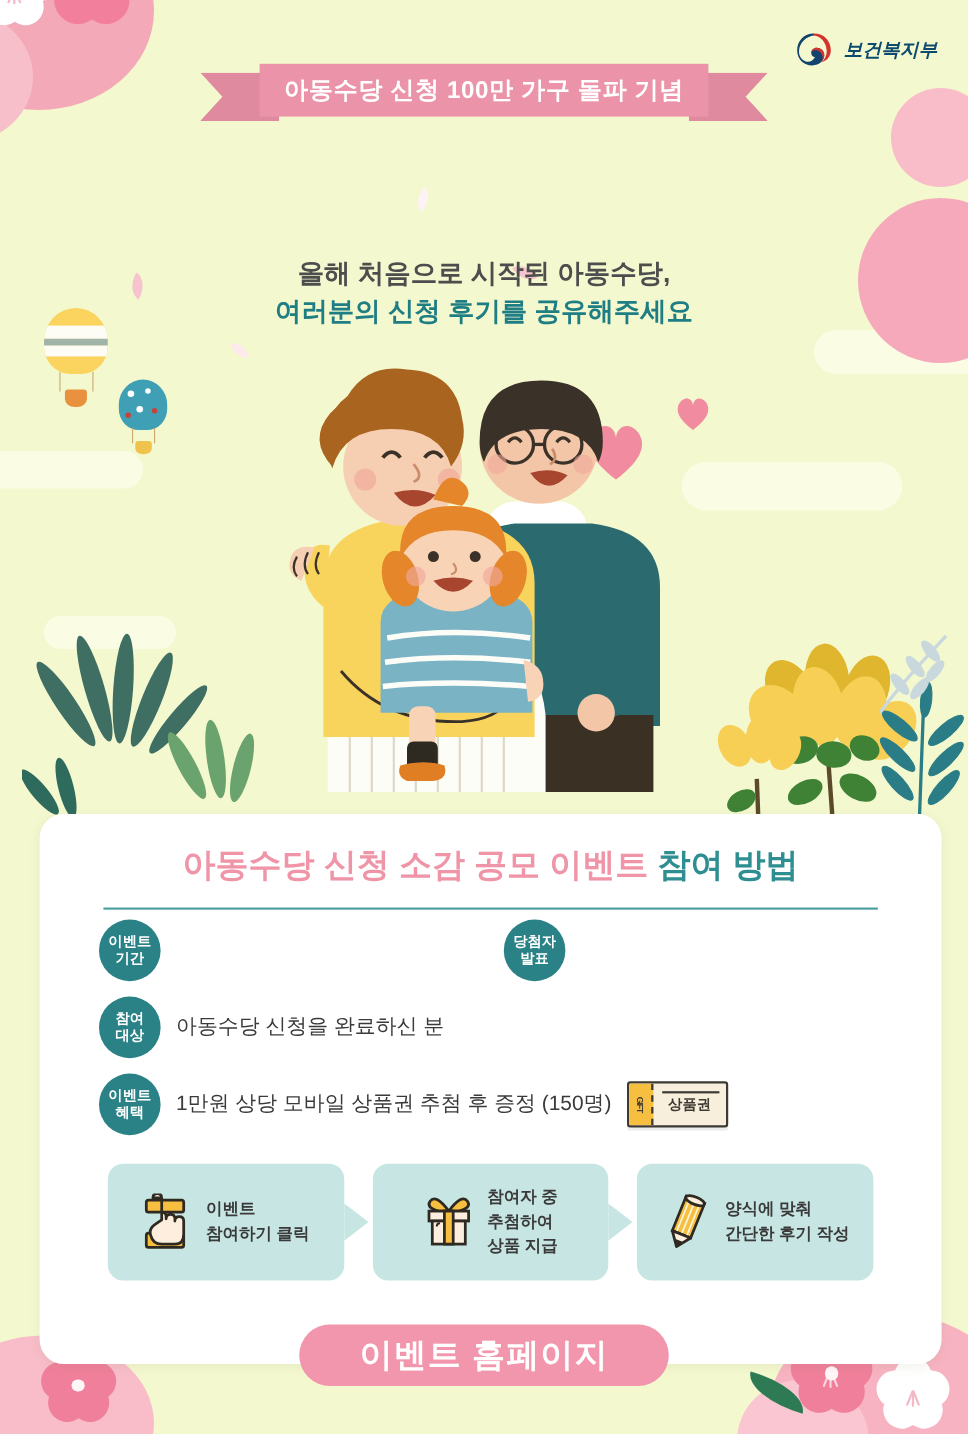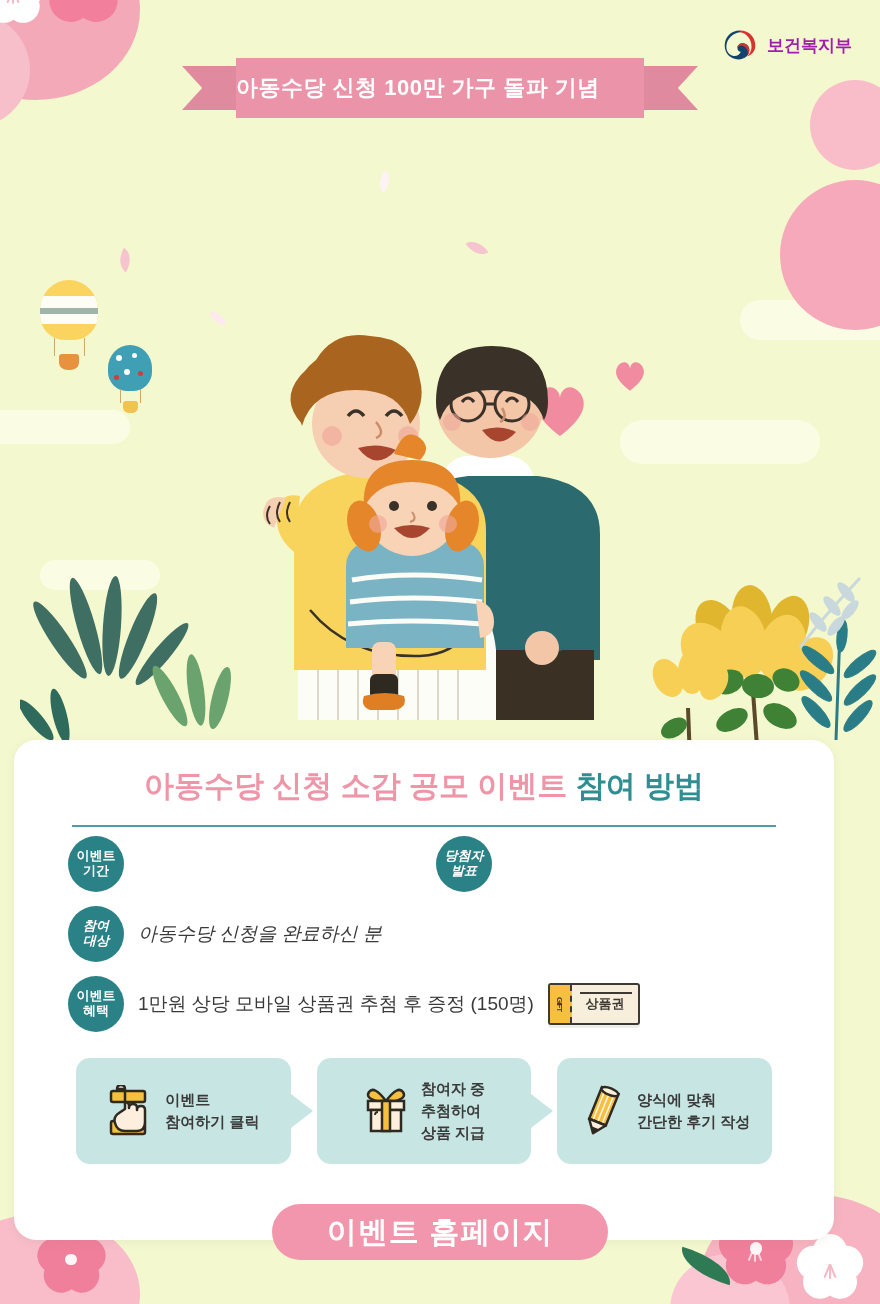--- a/index.html
+++ b/index.html
@@ -50,23 +50,23 @@
   .balloon .rope { position:absolute; width:1px; background:#caa96a; }
 
   
   .ribbon-wrap { position: absolute; left: 0; right: 0; top: 58px; height: 52px; }
   .ribbon-tail {
     position: absolute; top: 8px; width: 72px; height: 44px; background: #e08a9f;
   }
   .ribbon-tail.left  { left: 182px;  clip-path: polygon(0 0, 100% 0, 100% 100%, 0 100%, 28% 50%); }
   .ribbon-tail.right { right: 182px; clip-path: polygon(0 0, 100% 0, 72% 50%, 100% 100%, 0 100%); }
   .ribbon-main {
-    position: absolute; left: 236px; right: 236px; top: 0; height: 60px;
+    position: absolute; left: 236px; right: 236px; top: 0; height: 48px;
     background: #eb93a8;
-    display: flex; align-items: center; justify-content: flex-start;
+    display: flex; align-items: center; justify-content: center;
   }
   .ribbon-main span {
     color: #ffffff; font-size: 22px; font-weight: bold; letter-spacing: .5px;
     white-space: nowrap;
   }
 
   
   .main-title {
     position: absolute; top: 116px; left: 0; right: 0;
     text-align: center; white-space: nowrap;
@@ -84,40 +84,40 @@
     text-align: center; line-height: 1.45;
   }
   .sub1 { font-size: 24px; color: #4d4d4d; font-weight: 600; }
   .sub2 { font-size: 24px; color: #1f7e84; font-weight: bold; }
 
   
   #family { position: absolute; left: 190px; top: 330px; width: 480px; height: 420px; }
 
   
   #card {
-    position: absolute; left: 14px; top: 740px; width: 820px; height: 500px;
+    position: absolute; left: 36px; top: 740px; width: 820px; height: 500px;
     background: #ffffff; border-radius: 22px;
     box-shadow: 0 2px 10px rgba(120,130,90,0.10);
   }
   .card-title {
     text-align: center; margin-top: 26px;
     font-size: 30px; font-weight: bold; white-space: nowrap;
   }
   .card-rule {
     height: 2px; background: #2f8e91; opacity:.85;
     margin: 18px 58px 0 58px;
   }
 
   .info-grid {
     position: absolute; top: 96px; left: 54px; right: 40px;
   }
   .info-row { display: flex; margin-bottom: 14px; }
   .info-col { display: flex; align-items: center; }
   .info-col.left  { width: 368px; }
-  .info-col.right { flex: 1; font-style: italic; }
+  .info-col.right { flex: 1; }
 
   .badge {
     flex: 0 0 auto;
     width: 56px; height: 56px; border-radius: 50%;
     background: #2a8287; color: #fff;
     display: flex; flex-direction: column; align-items: center; justify-content: center;
     font-size: 13px; font-weight: bold; line-height: 1.15; text-align: center;
   }
   .info-text { margin-left: 14px; }
   .info-text .big   { font-size: 21px; color: #3a3a3a; font-weight: bold; line-height: 1.3; white-space: nowrap;}
@@ -176,21 +176,21 @@
     display: flex; align-items: center; justify-content: center;
     color: #fff; font-size: 30px; font-weight: bold; letter-spacing: 1px;
     border: none; cursor: pointer;
   }
 
   
   .logo {
     position: absolute; top: 28px; right: 28px;
     display: flex; align-items: center; gap: 10px;
   }
-  .logo-text { font-size: 17px; color: #a21caf; font-weight: bold; white-space: nowrap; }
+  .logo-text { font-size: 17px; color: #0c4a6e; font-weight: bold; white-space: nowrap; font-style: italic; }
 </style>
 </head>
 <body>
 
 <div id="poster">
 
   <div class="deco" style="left:-20px; top:410px; width:150px; height:34px; background:#fafde4; border-radius:60px;"></div>
   <div class="deco" style="right:-30px; top:300px; width:170px; height:40px; background:#fafde4; border-radius:60px;"></div>
   <div class="deco" style="left:620px; top:420px; width:200px; height:44px; background:#fafde4; border-radius:60px;"></div>
   <div class="deco" style="left:40px; top:560px; width:120px; height:30px; background:#fafde4; border-radius:60px;"></div>
@@ -380,20 +380,24 @@
 
   <div class="ribbon-wrap">
     <div class="ribbon-tail left"></div>
     <div class="ribbon-tail right"></div>
     <div class="ribbon-main">
       <span>아동수당 신청 100만 가구 돌파 기념</span>
     </div>
   </div>
 
 
+  <div class="subtitle">
+    <div class="sub1">올해 처음으로 시작된 아동수당,</div>
+    <div class="sub2">여러분의 신청 후기를 공유해주세요</div>
+  </div>
 
   <svg id="family" viewBox="0 0 480 420">
 
     <g>
       <rect x="252" y="126" width="92" height="70" rx="26" fill="#fff"></rect>
       <path d="M216 200 q0 -46 62 -54 h70 q62 8 62 58 v126 h-194 z" fill="#2b6a6e"></path>
       <rect x="268" y="320" width="136" height="70" fill="#3a3024"></rect>
       <circle cx="300" cy="74" r="54" fill="#f3c6a8"></circle>
       <path d="M246 72 q0 -56 56 -56 q56 0 56 56 q0 10 -4 18 q-10 -30 -52 -30 q-42 0 -52 30 q-4 -8 -4 -18 z" fill="#3a3128"></path>
       <circle cx="278" cy="74" r="17" fill="none" stroke="#3a3128" stroke-width="3"></circle>

